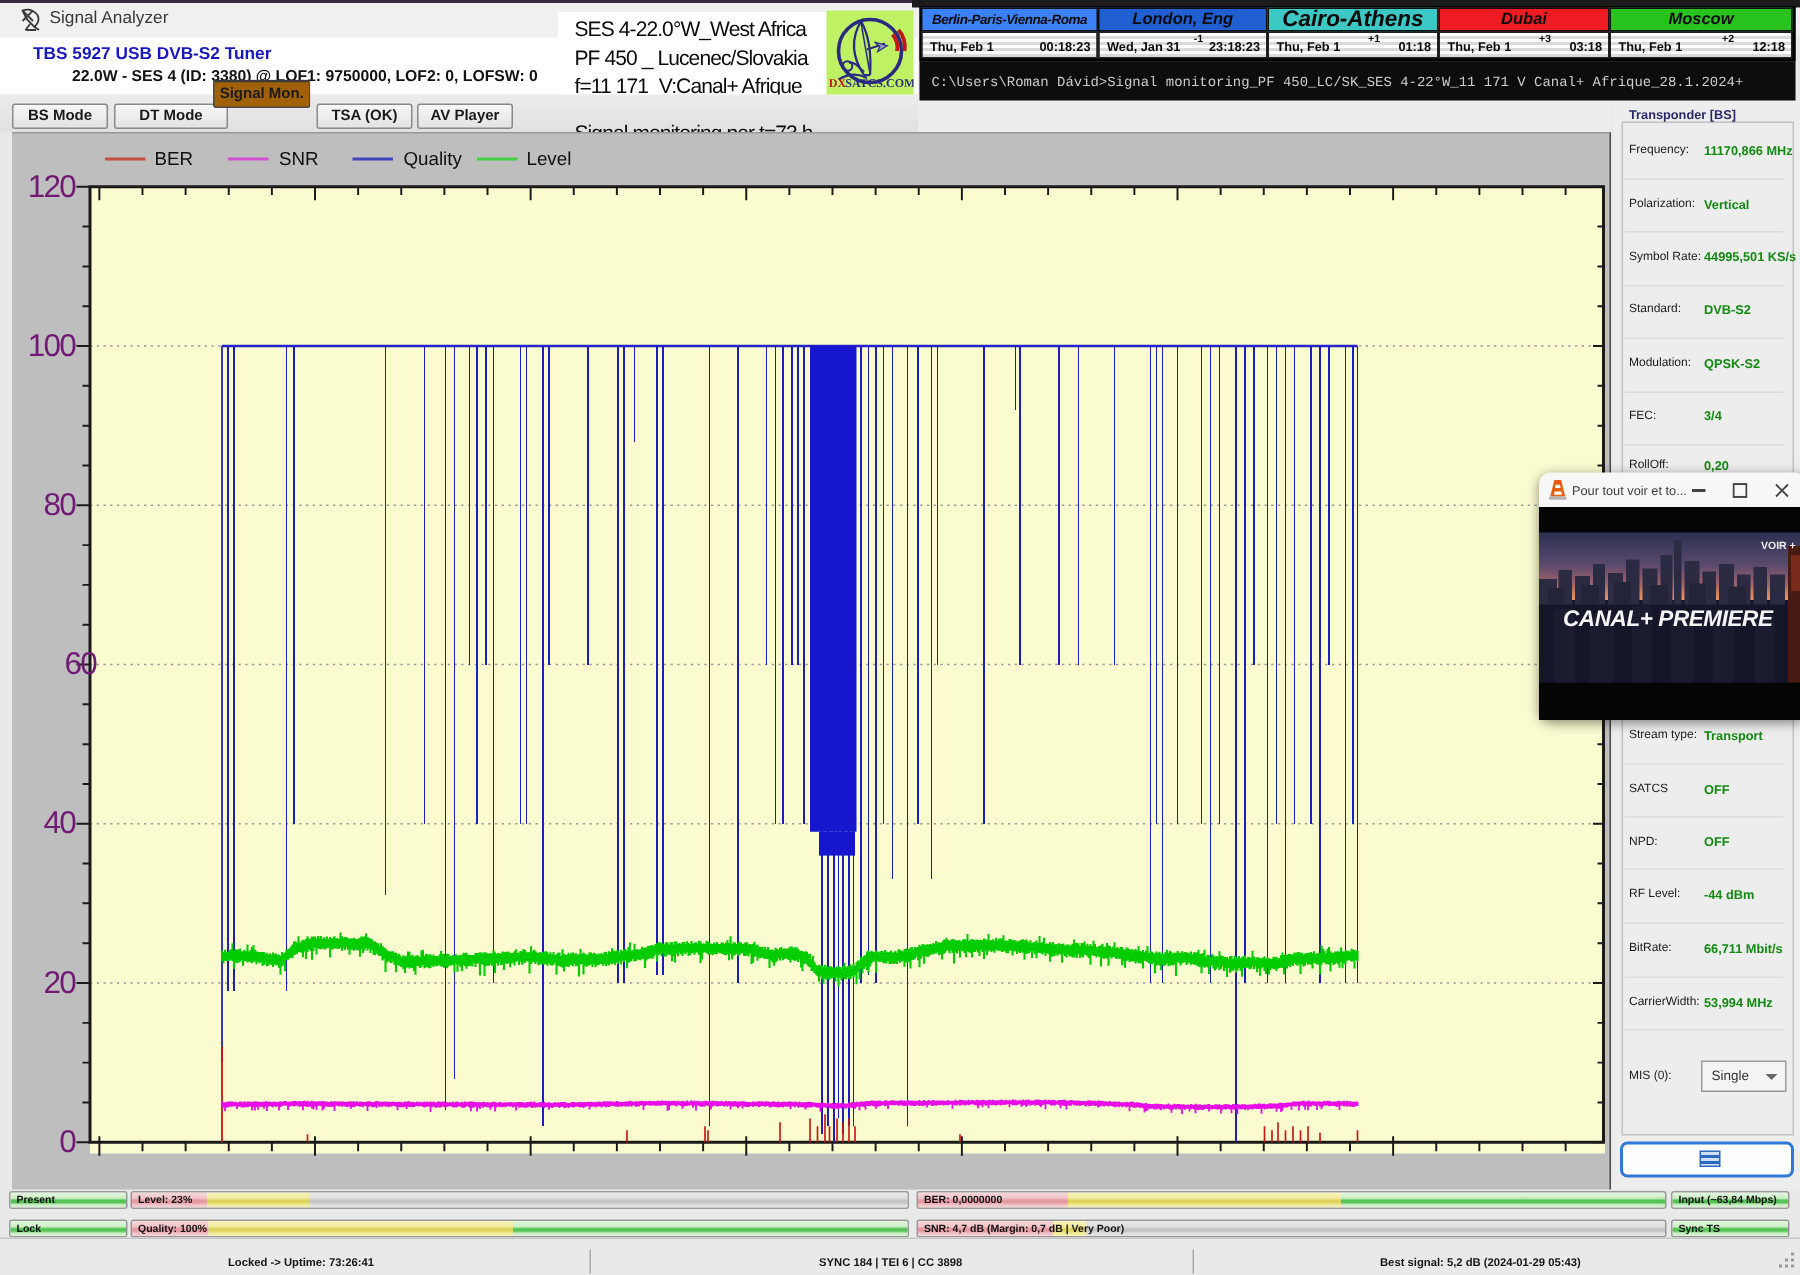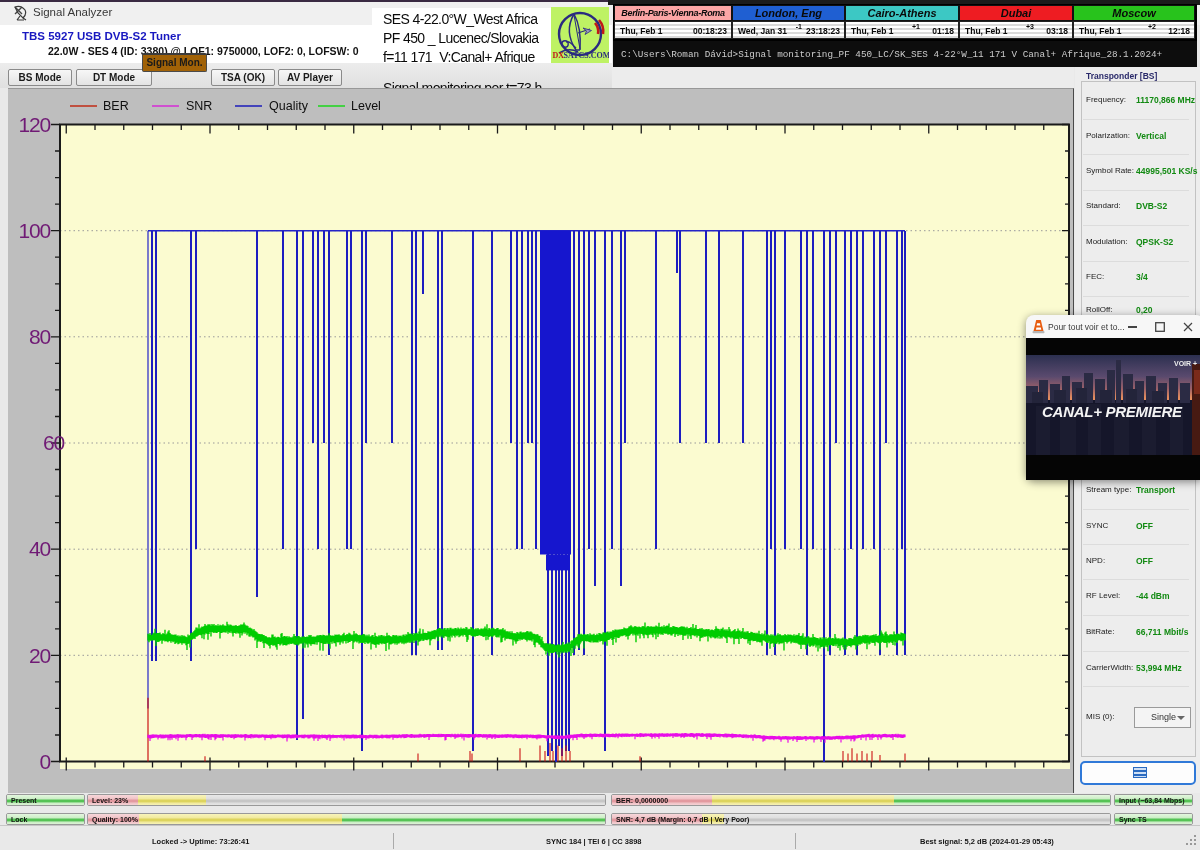--- a/index.html
+++ b/index.html
@@ -25,21 +25,21 @@
 .ylab{position:absolute;font-size:21px;color:#701a75;letter-spacing:-1.2px;text-align:right;width:40px}
 .leg{position:absolute;top:16px;height:2px;width:27px}
 .legt{position:absolute;top:10px;font-size:12.5px;color:#0f0f0f}
 
 #rpanel{left:1075px;top:67px;width:125px;height:726px;background:#ededed}
 #gbox{position:absolute;left:6px;top:14px;width:115px;height:676px;border:1px solid #c2c2c2}
 #gtitle{position:absolute;left:11px;top:4px;font-size:8.5px;font-weight:bold;color:#2a2a6a}
 .prow{position:absolute;left:11px;width:108px;font-size:8px;color:#1a1a1a}
 .pval{position:absolute;left:61px;font-size:8.5px;font-weight:bold;color:#128a12;white-space:nowrap}
 .psep{position:absolute;left:8px;width:106px;height:1px;background:#dcdcdc}
-#mis{position:absolute;left:59px;top:640px;width:57px;height:21px;background:#f4f4f4;border:1px solid #9a9a9a;font-size:9px;color:#333;line-height:19px;padding-left:16px}
+#mis{position:absolute;left:59px;top:640px;width:57px;height:21px;background:#f4f4f4;border:1px solid #9a9a9a;font-size:9px;color:#333;line-height:19px;padding-left:6px}
 #mis:after{content:"";position:absolute;right:5px;top:8px;border:4px solid transparent;border-top-color:#666}
 #bluebtn{position:absolute;left:5px;top:694px;width:116px;height:24px;background:#fdfdfd;border:2px solid #3079d8;border-radius:5px}
 #bluebtn div{position:absolute;left:51px;top:4px;width:14px;height:11px;border:1px solid #2a6ac0;background:repeating-linear-gradient(#cfe0f5 0 2px,#2a6ac0 2px 4px)}
 
 #clocks{left:613px;top:4px;width:584px;height:37px;background:#000;border:1.5px solid #000}
 .ccol{position:absolute;top:0;height:34px}
 .chead{position:absolute;left:0;top:0;right:0;height:15.5px;border:1px solid #111;font-size:11px;font-weight:bold;font-style:italic;text-align:center;line-height:14px;color:#0a0a0a}
 .ctime{position:absolute;left:0;top:15.5px;right:0;height:18.5px;background:repeating-linear-gradient(180deg,#fff 0 2px,#dadada 2px 4px);border:1px solid #222;font-size:8.5px;font-weight:bold;color:#0a0a0a}
 .cday{position:absolute;left:5px;top:4px}
 .chr{position:absolute;right:4px;top:4px}
@@ -140,21 +140,21 @@
       <div class="prow" style="top:134px">Standard:</div>
       <div class="pval" style="top:134px">DVB-S2</div>
       <div class="prow" style="top:170px">Modulation:</div>
       <div class="pval" style="top:170px">QPSK-S2</div>
       <div class="prow" style="top:205px">FEC:</div>
       <div class="pval" style="top:205px">3/4</div>
       <div class="prow" style="top:238px">RollOff:</div>
       <div class="pval" style="top:238px">0,20</div>
       <div class="prow" style="top:418px">Stream type:</div>
       <div class="pval" style="top:418px">Transport</div>
-      <div class="prow" style="top:454px">SYNC</div>
+      <div class="prow" style="top:454px">SATCS</div>
       <div class="pval" style="top:454px">OFF</div>
       <div class="prow" style="top:489px">NPD:</div>
       <div class="pval" style="top:489px">OFF</div>
       <div class="prow" style="top:524px">RF Level:</div>
       <div class="pval" style="top:524px">-44 dBm</div>
       <div class="prow" style="top:560px">BitRate:</div>
       <div class="pval" style="top:560px">66,711 Mbit/s</div>
       <div class="prow" style="top:596px">CarrierWidth:</div>
       <div class="pval" style="top:596px">53,994 MHz</div>
       <div class="psep" style="top:52px"></div>
@@ -171,36 +171,36 @@
       <div class="psep" style="top:619px"></div>
       <div class="prow" style="top:645px">MIS (0):</div>
 <div id="mis">Single</div>
 <div id="bluebtn">
         <div></div>
       </div>
 </div>
 
 <div class="abs" id="clocks">
       <div class="ccol" style="left:0px;width:118px">
-        <div class="chead" style="background:#fca5a5;font-size:9px;letter-spacing:-0.3px">Berlin-Paris-Vienna-Roma</div>
+        <div class="chead" style="background:#3b82f6;font-size:9px;letter-spacing:-0.3px">Berlin-Paris-Vienna-Roma</div>
         <div class="ctime">
           <span class="cday">Thu, Feb 1</span>
           <span class="chr">00:18:23</span>
         </div>
       </div>
       <div class="ccol" style="left:118px;width:113px">
         <div class="chead" style="background:#1f5fd2;font-size:11px">London, Eng</div>
         <div class="ctime">
           <span class="cday">Wed, Jan 31</span>
           <span class="coff" style="right:42px">-1</span>
           <span class="chr">23:18:23</span>
         </div>
       </div>
       <div class="ccol" style="left:231px;width:114px">
-        <div class="chead" style="background:#3cc8c4;font-size:11px">Cairo-Athens</div>
+        <div class="chead" style="background:#3cc8c4;font-size:15px">Cairo-Athens</div>
         <div class="ctime">
           <span class="cday">Thu, Feb 1</span>
           <span class="coff" style="right:38px">+1</span>
           <span class="chr">01:18</span>
         </div>
       </div>
       <div class="ccol" style="left:345px;width:114px">
         <div class="chead" style="background:#ee1c22;font-size:11px">Dubai</div>
         <div class="ctime">
           <span class="cday">Thu, Feb 1</span>

